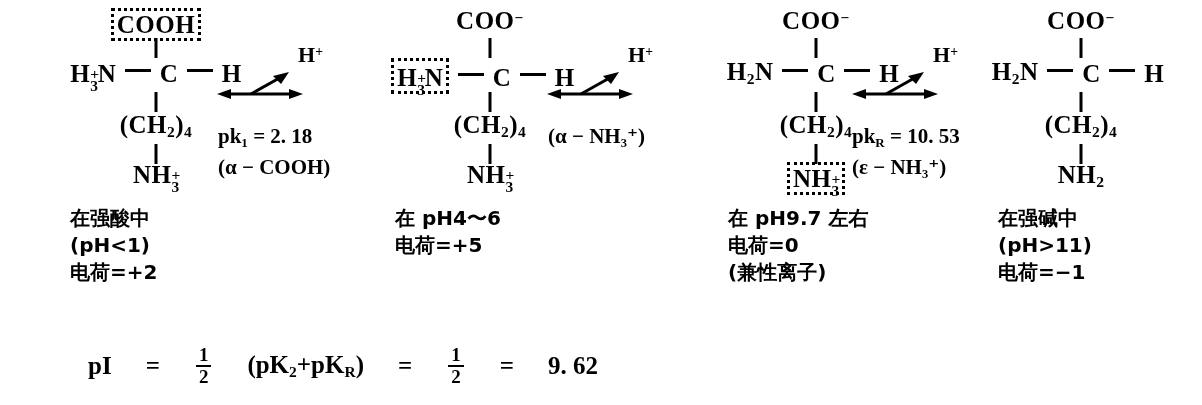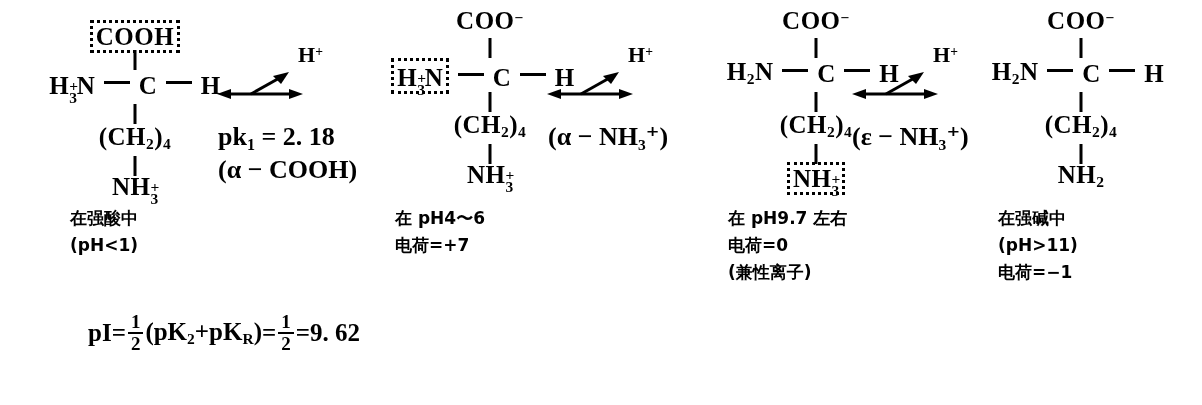--- a/index.html
+++ b/index.html
@@ -79,21 +79,21 @@
     padding: 1px 3px;
     line-height: 1;
   }
 
   
   .caption {
     position: absolute;
     width: 260px;
     font-family: "DejaVu Sans", sans-serif;
     font-weight: bold;
-    font-size: 17px;
+    font-size: 20px;
     line-height: 27px;
     white-space: nowrap;
   }
   .caption div { height: 27px; }
 
   
   .arrow-group {
     position: absolute;
     width: 110px;
     height: 62px;
@@ -105,21 +105,21 @@
     font-weight: bold;
     font-size: 22px;
     line-height: 1;
   }
   .arrow-svg { position: absolute; left: 0; top: 26px; }
 
   
   .pk {
     position: absolute;
     font-weight: bold;
-    font-size: 26px;
+    font-size: 21px;
     line-height: 25px;
     white-space: nowrap;
   }
   .pk .pk-sub { font-size: 0.62em; vertical-align: -0.28em; }
 
   
   .pi-formula {
     position: absolute;
     font-weight: bold;
     font-size: 25px;
@@ -137,21 +137,21 @@
     vertical-align: middle;
   }
   .frac .num { padding: 0 3px; }
   .frac .den { padding: 0 3px; border-top: 2px solid #000; }
 </style>
 </head>
 <body>
 
 <div class="stage">
 
-  <div class="molecule" style="left:15px; top:8px;margin-top:12px;">
+  <div class="molecule" style="left:36px; top:8px;">
     <div class="vbond vb1"></div>
     <div class="vbond vb2"></div>
     <div class="vbond vb3"></div>
 
     <div class="mol-line mol-top">
       <span class="boxed">
         <span>COOH</span>
       </span>
     </div>
 
@@ -164,20 +164,21 @@
     </div>
 
     <div class="mol-line mol-ch2"><span>(CH</span><sub>2</sub><span>)</span><sub>4</sub></div>
 
     <div class="mol-line mol-bot"><span>NH</span><span class="supsub"><span class="s-up">+</span><span class="s-dn">3</span></span></div>
   </div>
 
   <div class="caption" style="left:70px; top:205px;">
     <div>在强酸中</div>
     <div>(pH&lt;1)</div>
+    <div>电荷=+2</div>
   </div>
 
   <div class="arrow-group" style="left:215px; top:44px;">
     <div class="hplus"><span>H</span><sup>+</sup></div>
     <svg class="arrow-svg" width="92" height="34" viewBox="0 0 92 34">
       <line x1="12" y1="24" x2="78" y2="24" stroke="#000" stroke-width="3"></line>
       <polygon points="2,24 16,19 16,29" fill="#000"></polygon>
       <polygon points="88,24 74,19 74,29" fill="#000"></polygon>
       <line x1="36" y1="24" x2="68" y2="6" stroke="#000" stroke-width="3"></line>
       <polygon points="74,2 58,6 66,14" fill="#000"></polygon>
@@ -204,21 +205,21 @@
       <span class="atom">H</span>
     </div>
 
     <div class="mol-line mol-ch2" style="padding-left:44px;"><span>(CH</span><sub>2</sub><span>)</span><sub>4</sub></div>
 
     <div class="mol-line mol-bot" style="padding-left:44px;"><span>NH</span><span class="supsub"><span class="s-up">+</span><span class="s-dn">3</span></span></div>
   </div>
 
   <div class="caption" style="left:395px; top:205px;">
     <div>在 pH4〜6</div>
-    <div>电荷=+7</div>
+    <div>电荷=+5</div>
   </div>
 
   <div class="arrow-group" style="left:545px; top:44px;">
     <div class="hplus"><span>H</span><sup>+</sup></div>
     <svg class="arrow-svg" width="92" height="34" viewBox="0 0 92 34">
       <line x1="12" y1="24" x2="78" y2="24" stroke="#000" stroke-width="3"></line>
       <polygon points="2,24 16,19 16,29" fill="#000"></polygon>
       <polygon points="88,24 74,19 74,29" fill="#000"></polygon>
       <line x1="36" y1="24" x2="68" y2="6" stroke="#000" stroke-width="3"></line>
       <polygon points="74,2 58,6 66,14" fill="#000"></polygon>
@@ -262,20 +263,21 @@
     <svg class="arrow-svg" width="92" height="34" viewBox="0 0 92 34">
       <line x1="12" y1="24" x2="78" y2="24" stroke="#000" stroke-width="3"></line>
       <polygon points="2,24 16,19 16,29" fill="#000"></polygon>
       <polygon points="88,24 74,19 74,29" fill="#000"></polygon>
       <line x1="36" y1="24" x2="68" y2="6" stroke="#000" stroke-width="3"></line>
       <polygon points="74,2 58,6 66,14" fill="#000"></polygon>
     </svg>
   </div>
 
   <div class="pk" style="left:852px; top:124px;">
+    <div><span>pk</span><span class="pk-sub">R</span><span>&nbsp;</span><span>=</span><span>&nbsp;</span><span>10. 53</span></div>
     <div>(ε − NH₃⁺)</div>
   </div>
 
   <div class="molecule" style="left:945px; top:8px;">
     <div class="vbond vb1" style="left:calc(50% + 16px);"></div>
     <div class="vbond vb2" style="left:calc(50% + 16px);"></div>
     <div class="vbond vb3" style="left:calc(50% + 16px);"></div>
 
     <div class="mol-line mol-top" style="padding-left:32px;"><span>COO</span><sup>−</sup></div>
 
@@ -291,21 +293,21 @@
 
     <div class="mol-line mol-bot" style="padding-left:32px;"><span>NH</span><sub>2</sub></div>
   </div>
 
   <div class="caption" style="left:998px; top:205px;">
     <div>在强碱中</div>
     <div>(pH&gt;11)</div>
     <div>电荷=−1</div>
   </div>
 
-  <div class="pi-formula" style="left:88px; top:312px;">
+  <div class="pi-formula" style="left:88px; top:345px;gap:34px;">
     <span>pI</span>
     <span>=</span>
     <span class="frac">
       <span class="num">1</span>
       <span class="den">2</span>
     </span>
     <span><span>(pK</span><sub>2</sub><span>+pK</span><sub>R</sub><span>)</span></span>
     <span>=</span>
     <span class="frac">
       <span class="num">1</span>

